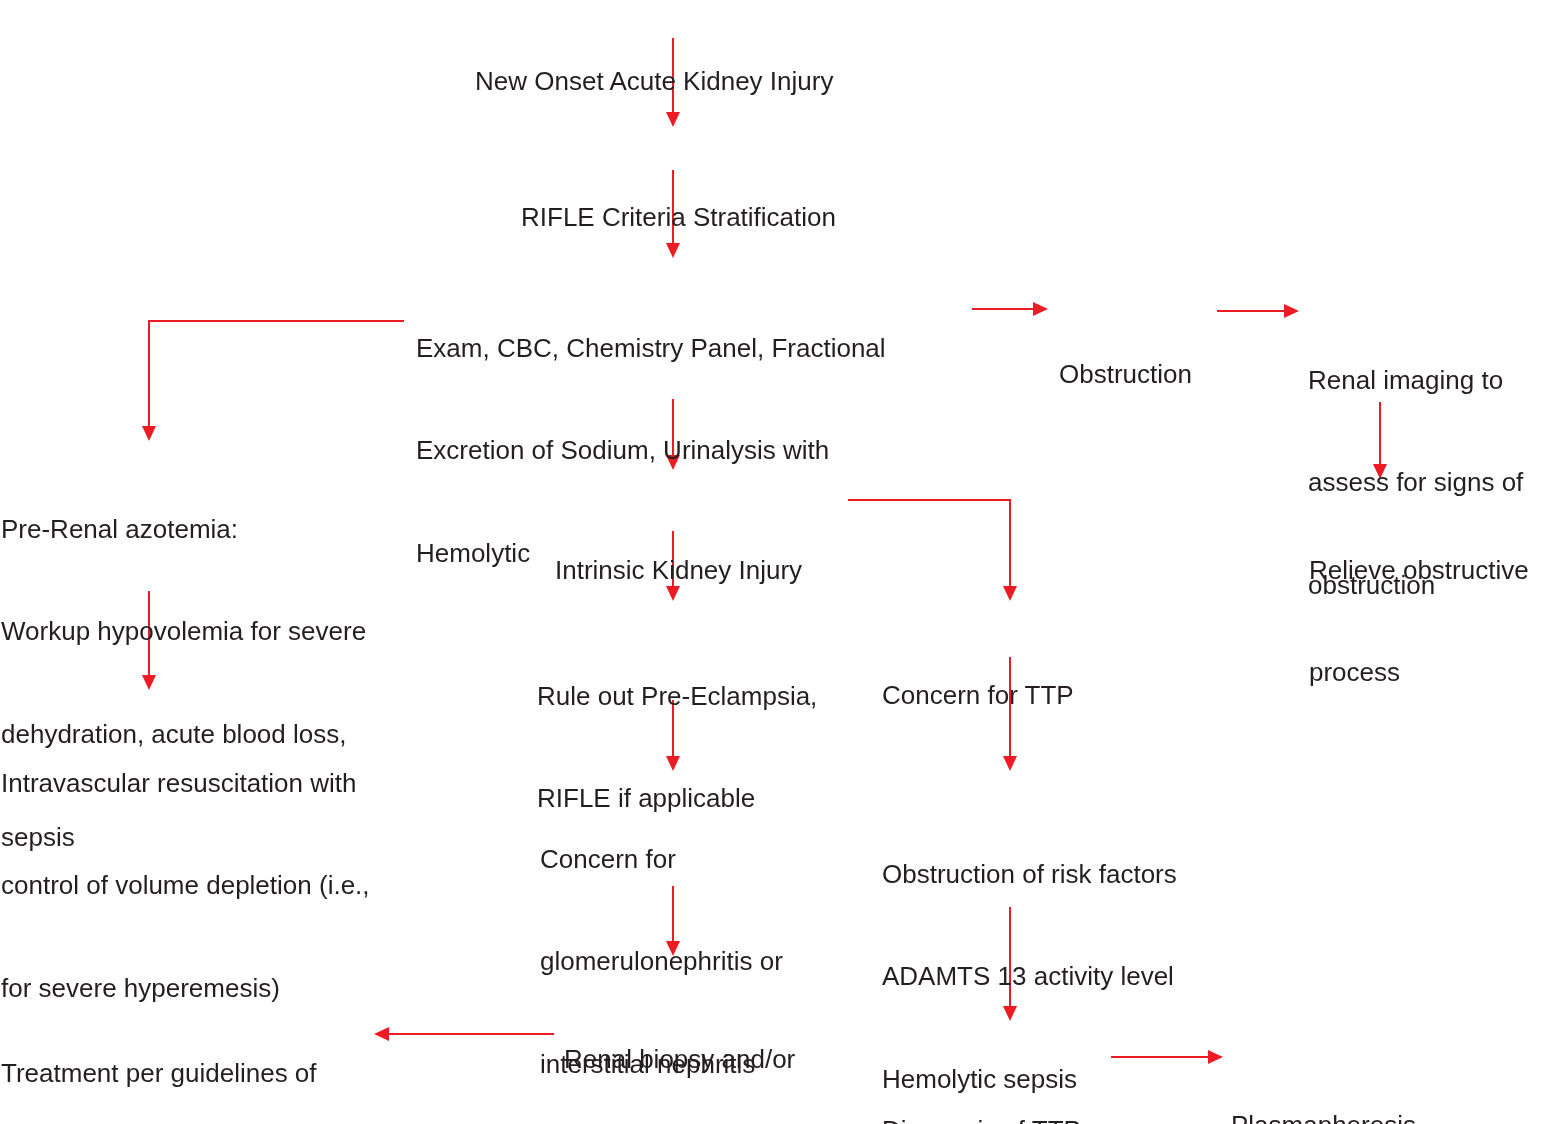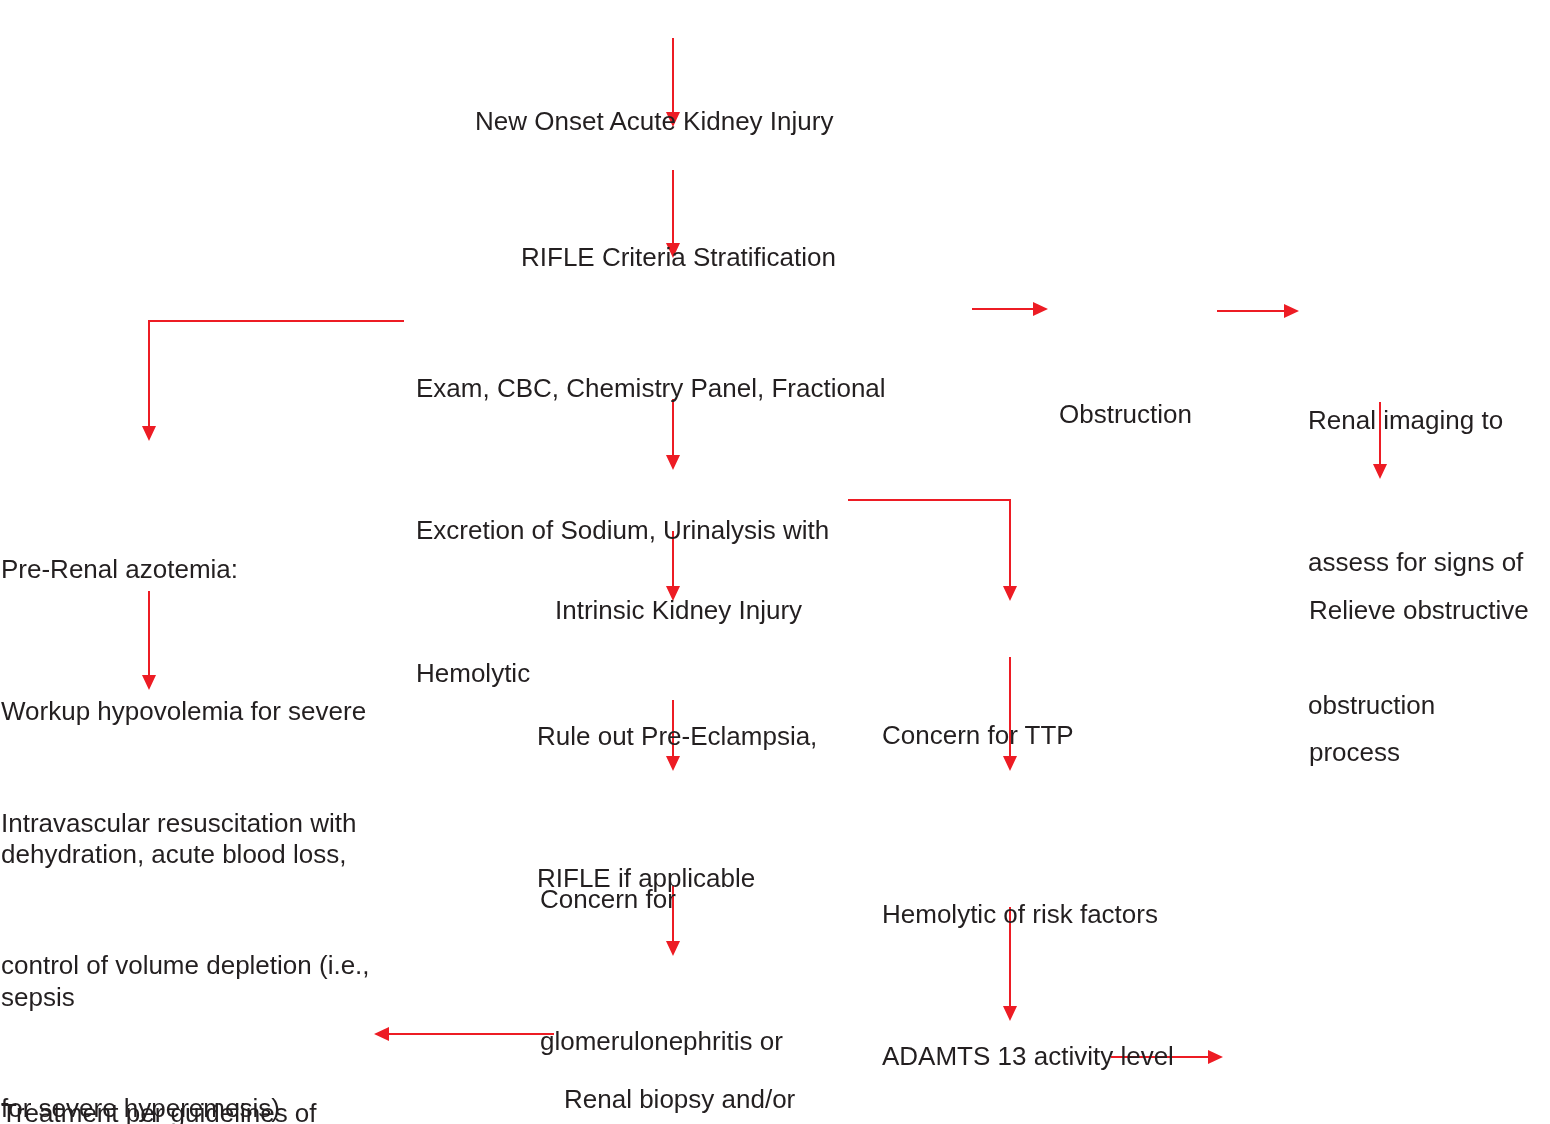--- a/index.html
+++ b/index.html
@@ -1,19 +1,19 @@
 <!DOCTYPE html>
 <html><head>
   <meta charset="utf-8">
   <style>
     html, body { margin: 0; padding: 0; background: #ffffff; }
     body { width: 1550px; height: 1124px; position: relative; overflow: hidden;
            font-family: "Liberation Sans", sans-serif; color: #231f20; }
     .node { position: absolute; font-size: 26px; line-height: 34.3px; white-space: pre; margin: 0; }
-    .node span { display: block; margin-top: 40px; }
+    .node span { display: block; }
     svg.arrows { position: absolute; left: 0; top: 0; width: 1550px; height: 1124px; }
     .line { stroke: #ed1c24; stroke-width: 2; fill: none; }
     .head { fill: #ed1c24; }
   </style>
 </head>
 <body style="color: rgb(35, 31, 32); background: rgb(255, 255, 255);">
 
 <svg class="arrows" viewBox="0 0 1550 1124">
 
   <g>
@@ -152,21 +152,21 @@
   <span>Concern for TTP</span>
 </div>
 
 <div class="node" style="left:540px; top:773px;">
   <span>Concern for</span>
   <span>glomerulonephritis or</span>
   <span>interstitial nephritis</span>
 </div>
 
 <div class="node" style="left:882px; top:788px;">
-  <span>Hemolytic of risk factors</span>
+  <span>Obstruction of risk factors</span>
   <span>ADAMTS 13 activity level</span>
   <span>Hemolytic sepsis</span>
 </div>
 
 <div class="node" style="left:564px; top:973px;">
   <span>Renal biopsy and/or</span>
   
   
 </div>
 

